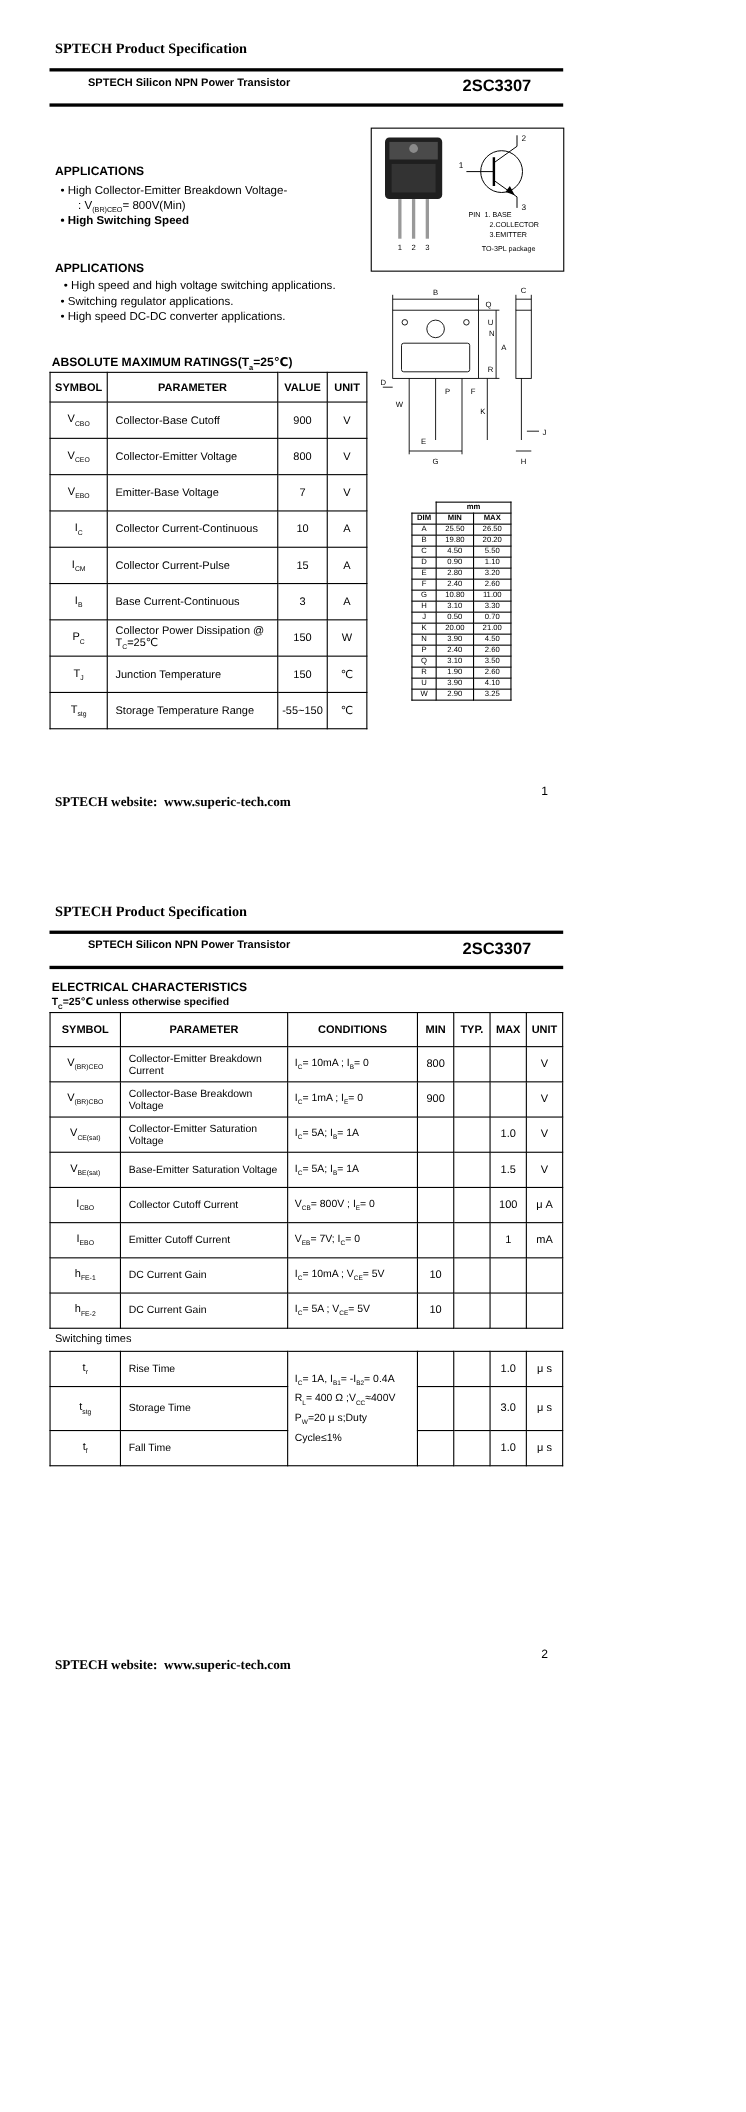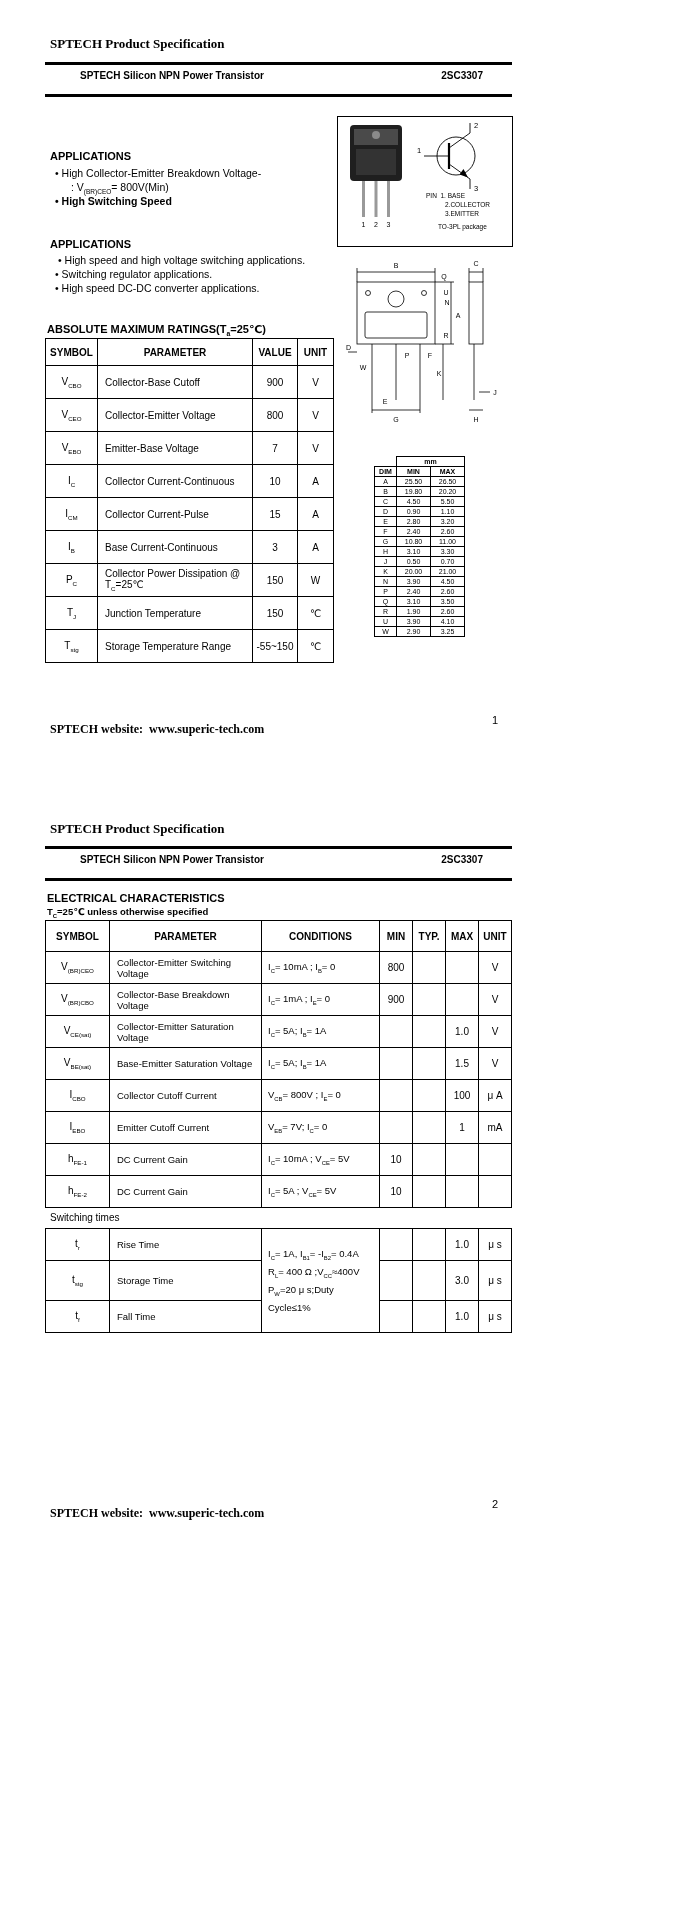--- a/index.html
+++ b/index.html
@@ -3,21 +3,21 @@
 <meta charset="utf-8">
 <style>
   html,body{margin:0;padding:0;background:#fff;}
   #canvas{position:relative;width:678px;height:1920px;background:#fff;color:#000;
           font-family:"Liberation Sans","DejaVu Sans",sans-serif;overflow:hidden;}
   .abs{position:absolute;}
   .serifb{font-family:"Liberation Serif","DejaVu Serif",serif;font-weight:bold;}
   .rule{background:#000;height:3px;}
   .doc-header{font-size:13px;}
   .bar-title{font-size:10px;font-weight:bold;margin-left:30px;}
-  .part-no{font-size:10px;font-weight:bold;text-align:right;}
+  .part-no{font-size:15px;font-weight:bold;text-align:right;}
   .sec-head{font-size:11px;font-weight:bold;}
   .body-line{font-size:10.5px;line-height:14px;}
   .indent{padding-left:9px;}
   sub{font-size:0.62em;}
   table{border-collapse:collapse;table-layout:fixed;}
   
   .t1{font-size:10px;}
   .t1 th,.t1 td{border:1px solid #000;padding:1px 3px;vertical-align:middle;overflow:hidden;}
   .t1 thead th{font-weight:bold;text-align:center;height:24px;}
   .t1 tbody td{height:30px;text-align:center;}
@@ -365,21 +365,21 @@
         <th>CONDITIONS</th>
         <th>MIN</th>
         <th>TYP.</th>
         <th>MAX</th>
         <th>UNIT</th>
       </tr>
     </thead>
     <tbody>
         <tr>
           <td>V<sub>(BR)CEO</sub></td>
-          <td>Collector-Emitter Switching Voltage</td>
+          <td>Collector-Emitter Breakdown Current</td>
           <td>I<sub>C</sub>= 10mA ; I<sub>B</sub>= 0</td>
           <td>800</td>
           <td></td>
           <td></td>
           <td>V</td>
         </tr>
         <tr>
           <td>V<sub>(BR)CBO</sub></td>
           <td>Collector-Base Breakdown Voltage</td>
           <td>I<sub>C</sub>= 1mA ; I<sub>E</sub>= 0</td>

